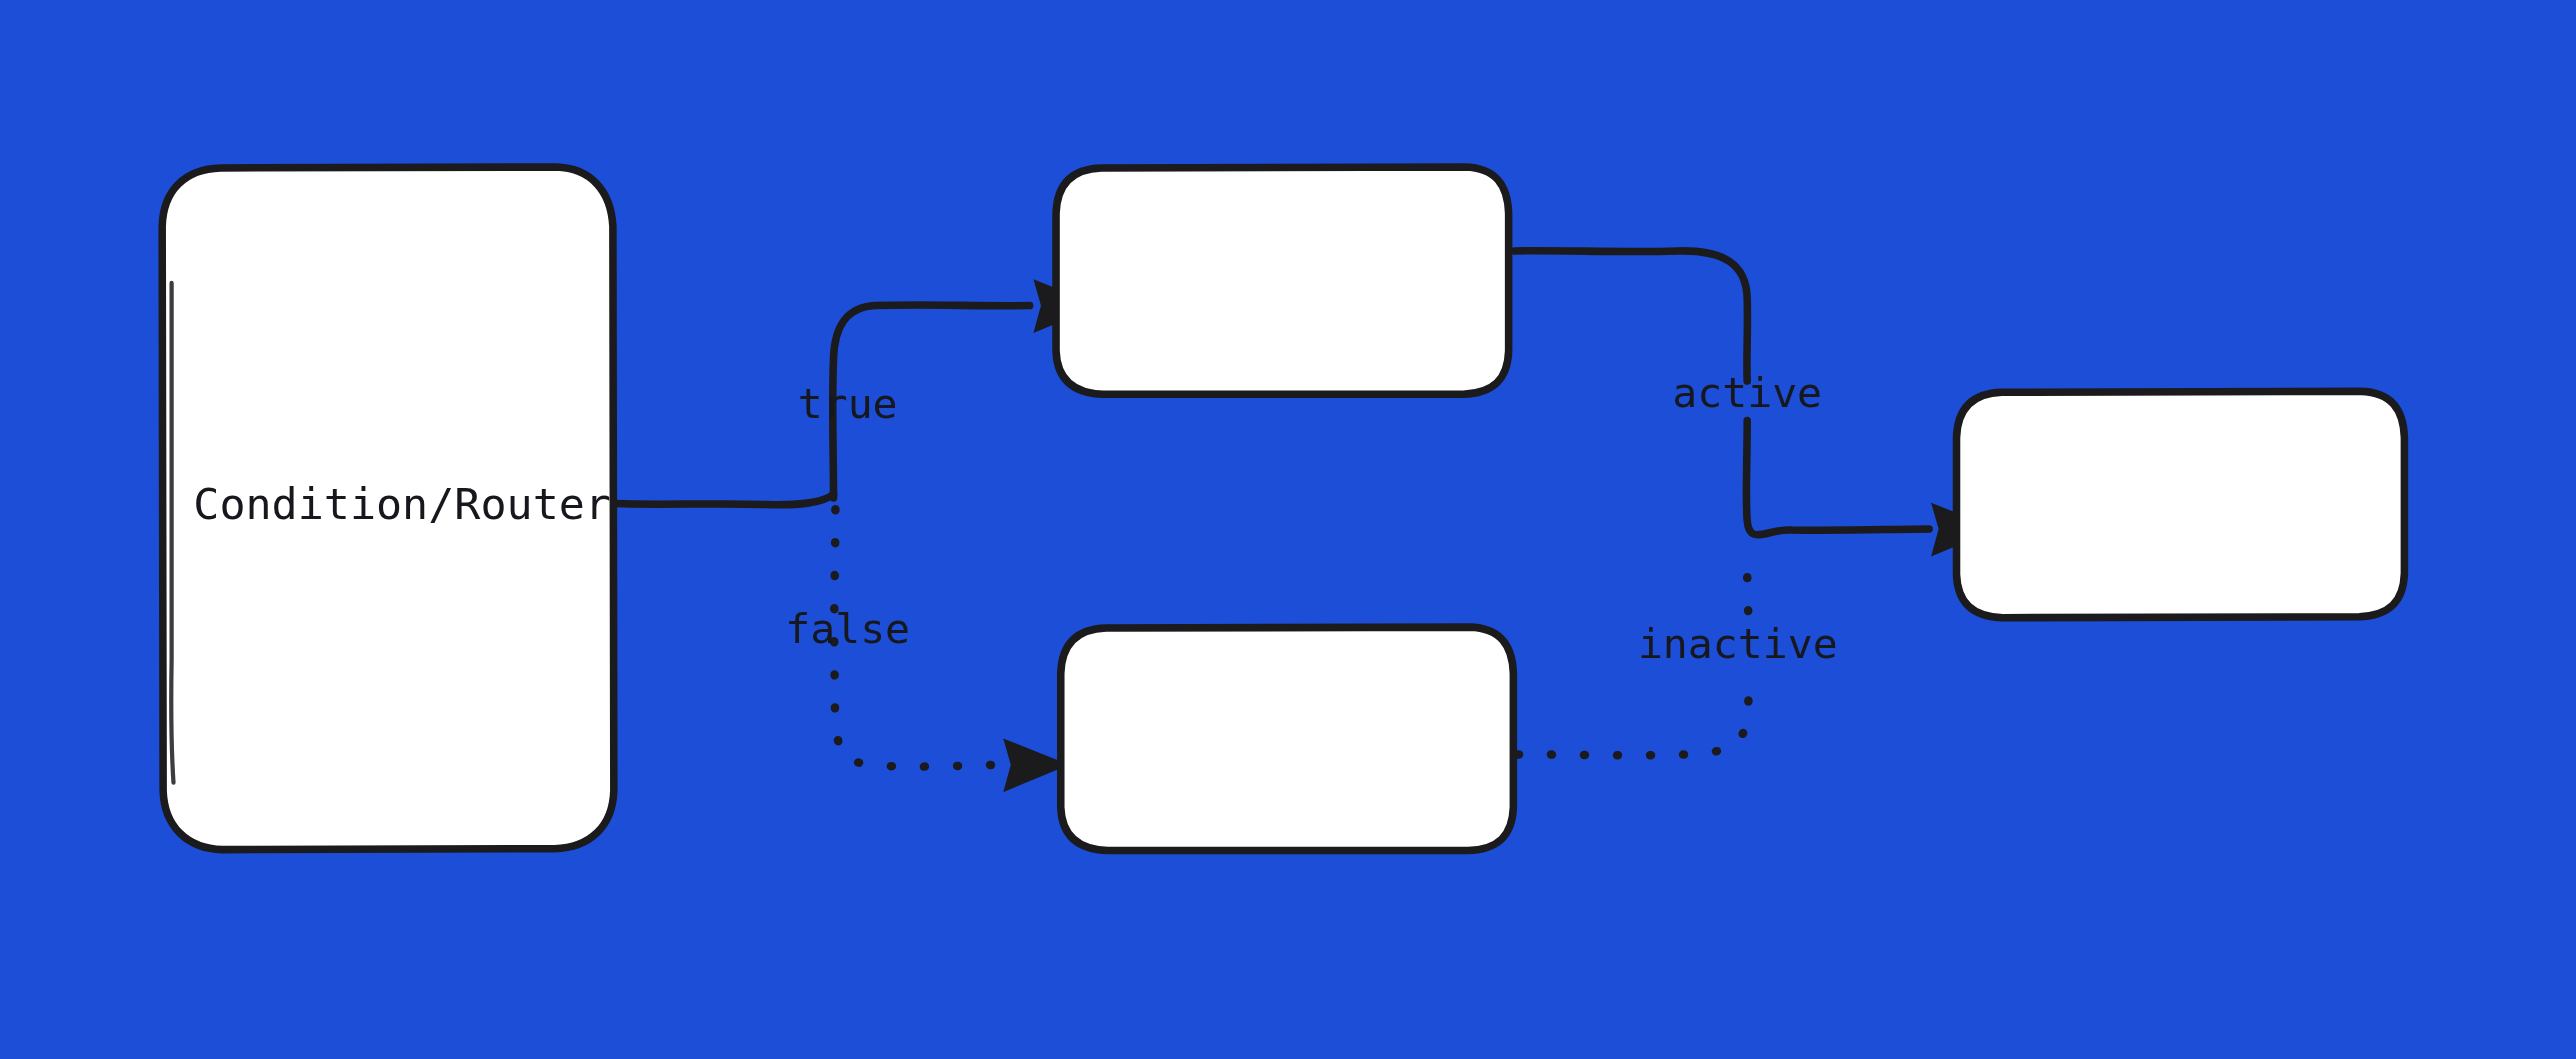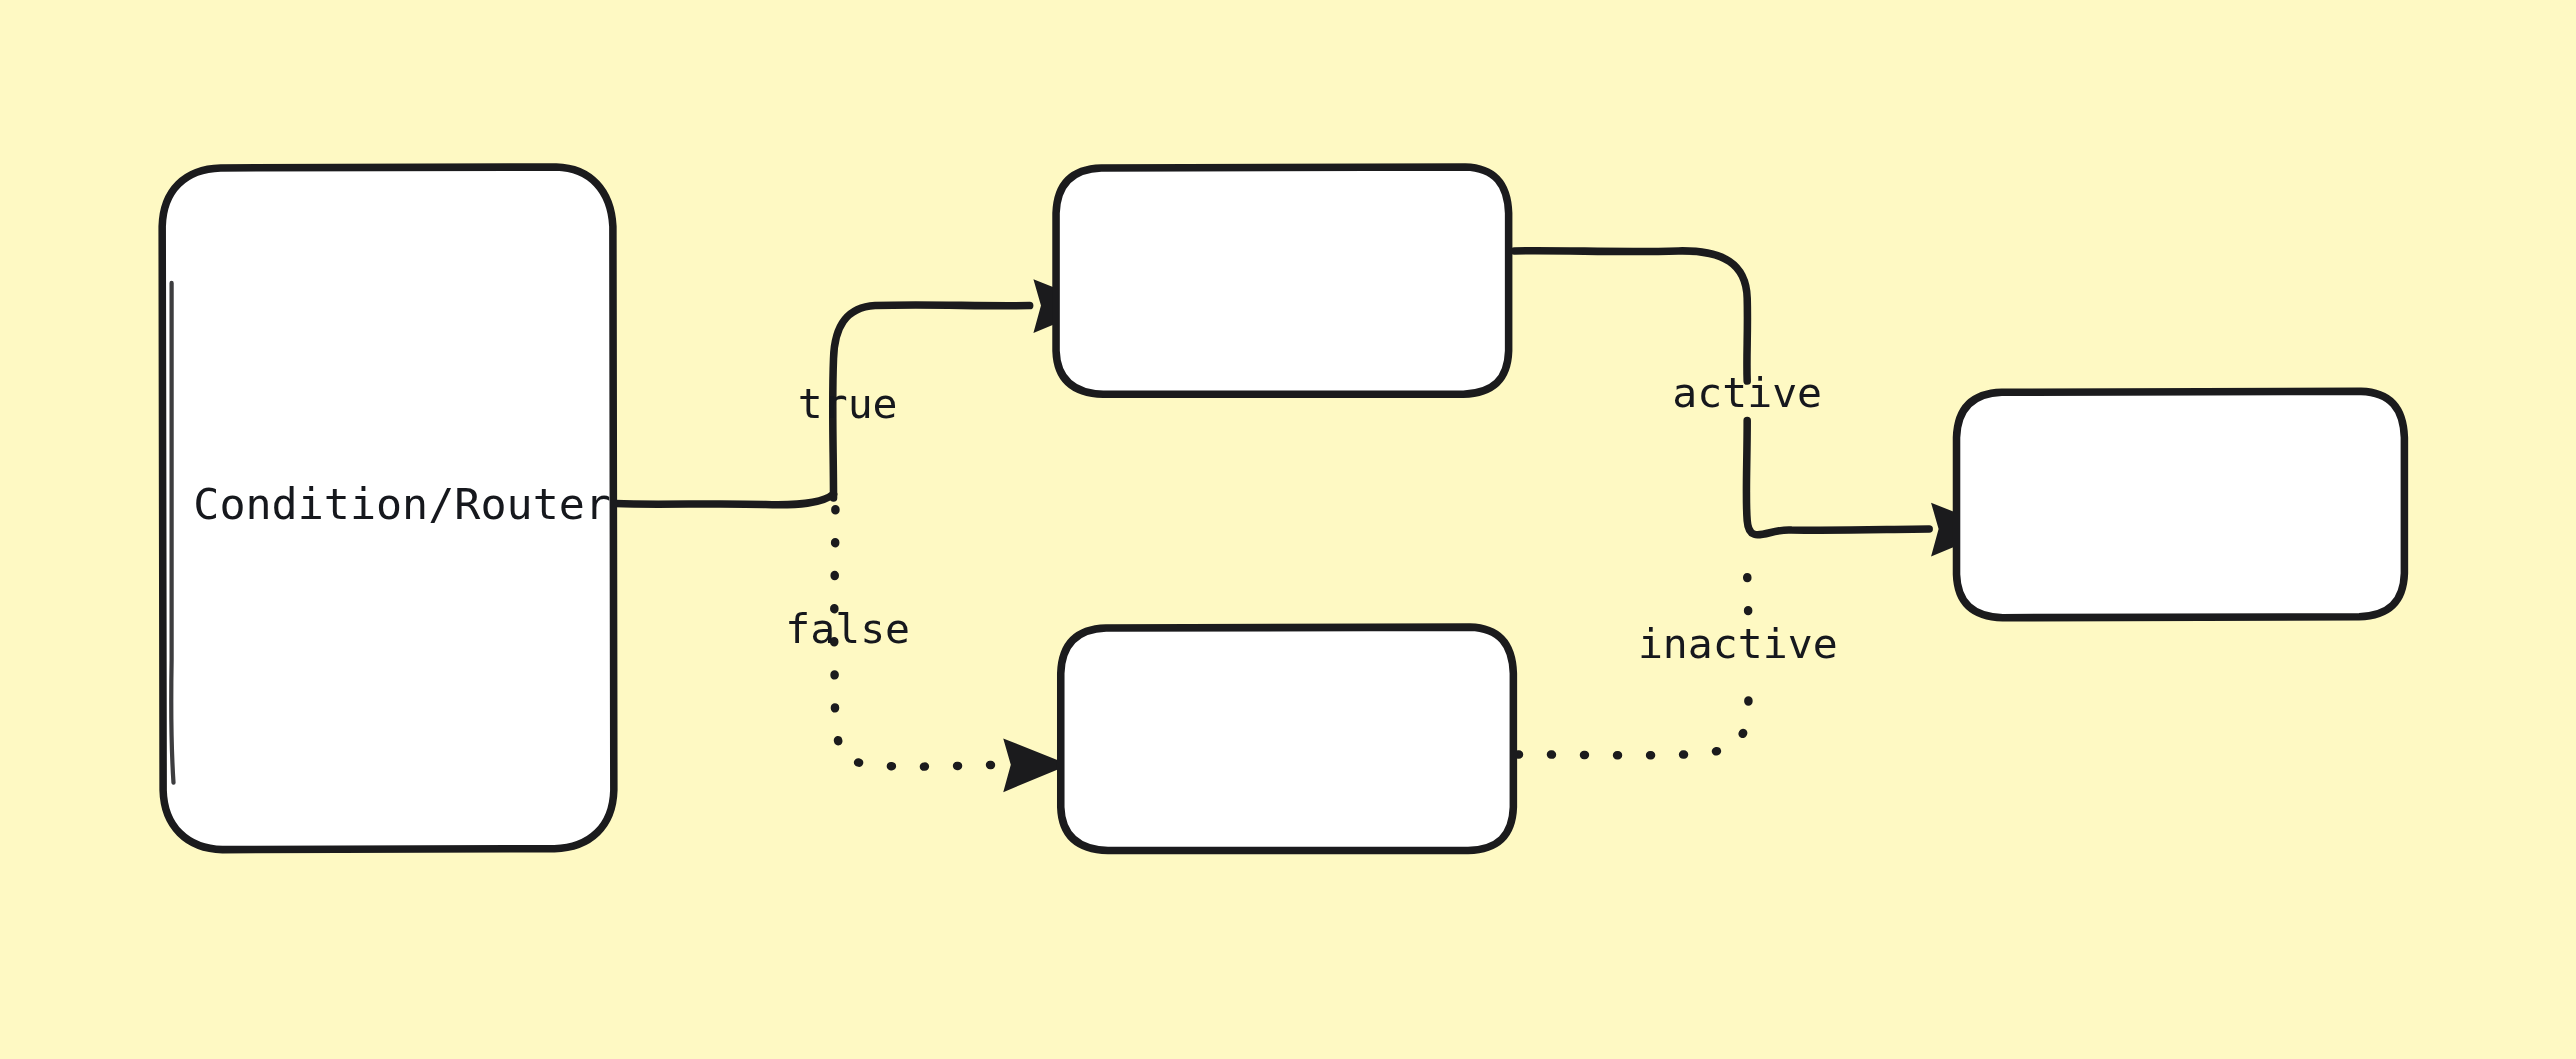--- a/index.html
+++ b/index.html
@@ -11,21 +11,21 @@
   body {
     width: 2576px;
     height: 1060px;
     overflow: hidden;
     font-family: "DejaVu Sans Mono", "Liberation Mono", monospace;
   }
   #diagram-root {
     position: relative;
     width: 2576px;
     height: 1060px;
-    background: #fef9c3;
+    background: #1d4ed8;
   }
   #diagram-svg {
     position: absolute;
     top: 0;
     left: 0;
     width: 2576px;
     height: 1060px;
     display: block;
   }
   .node-shape {

